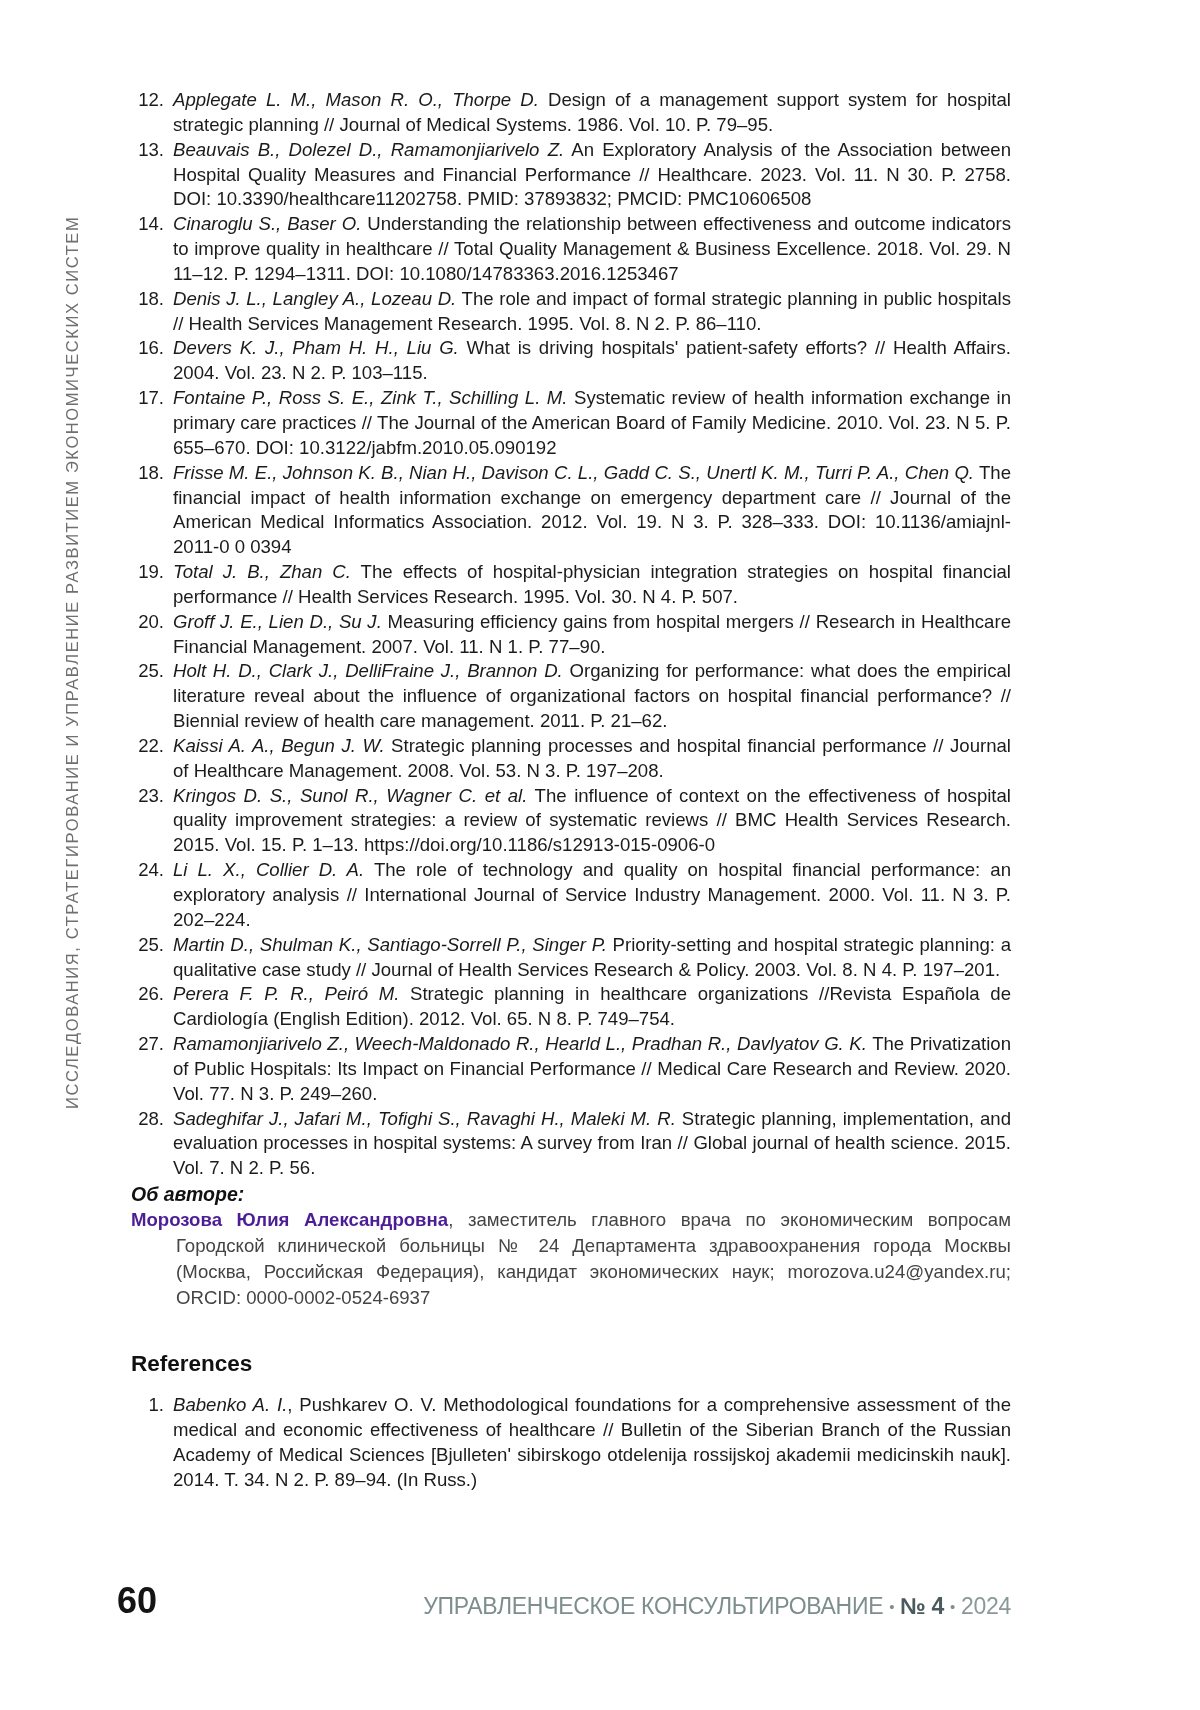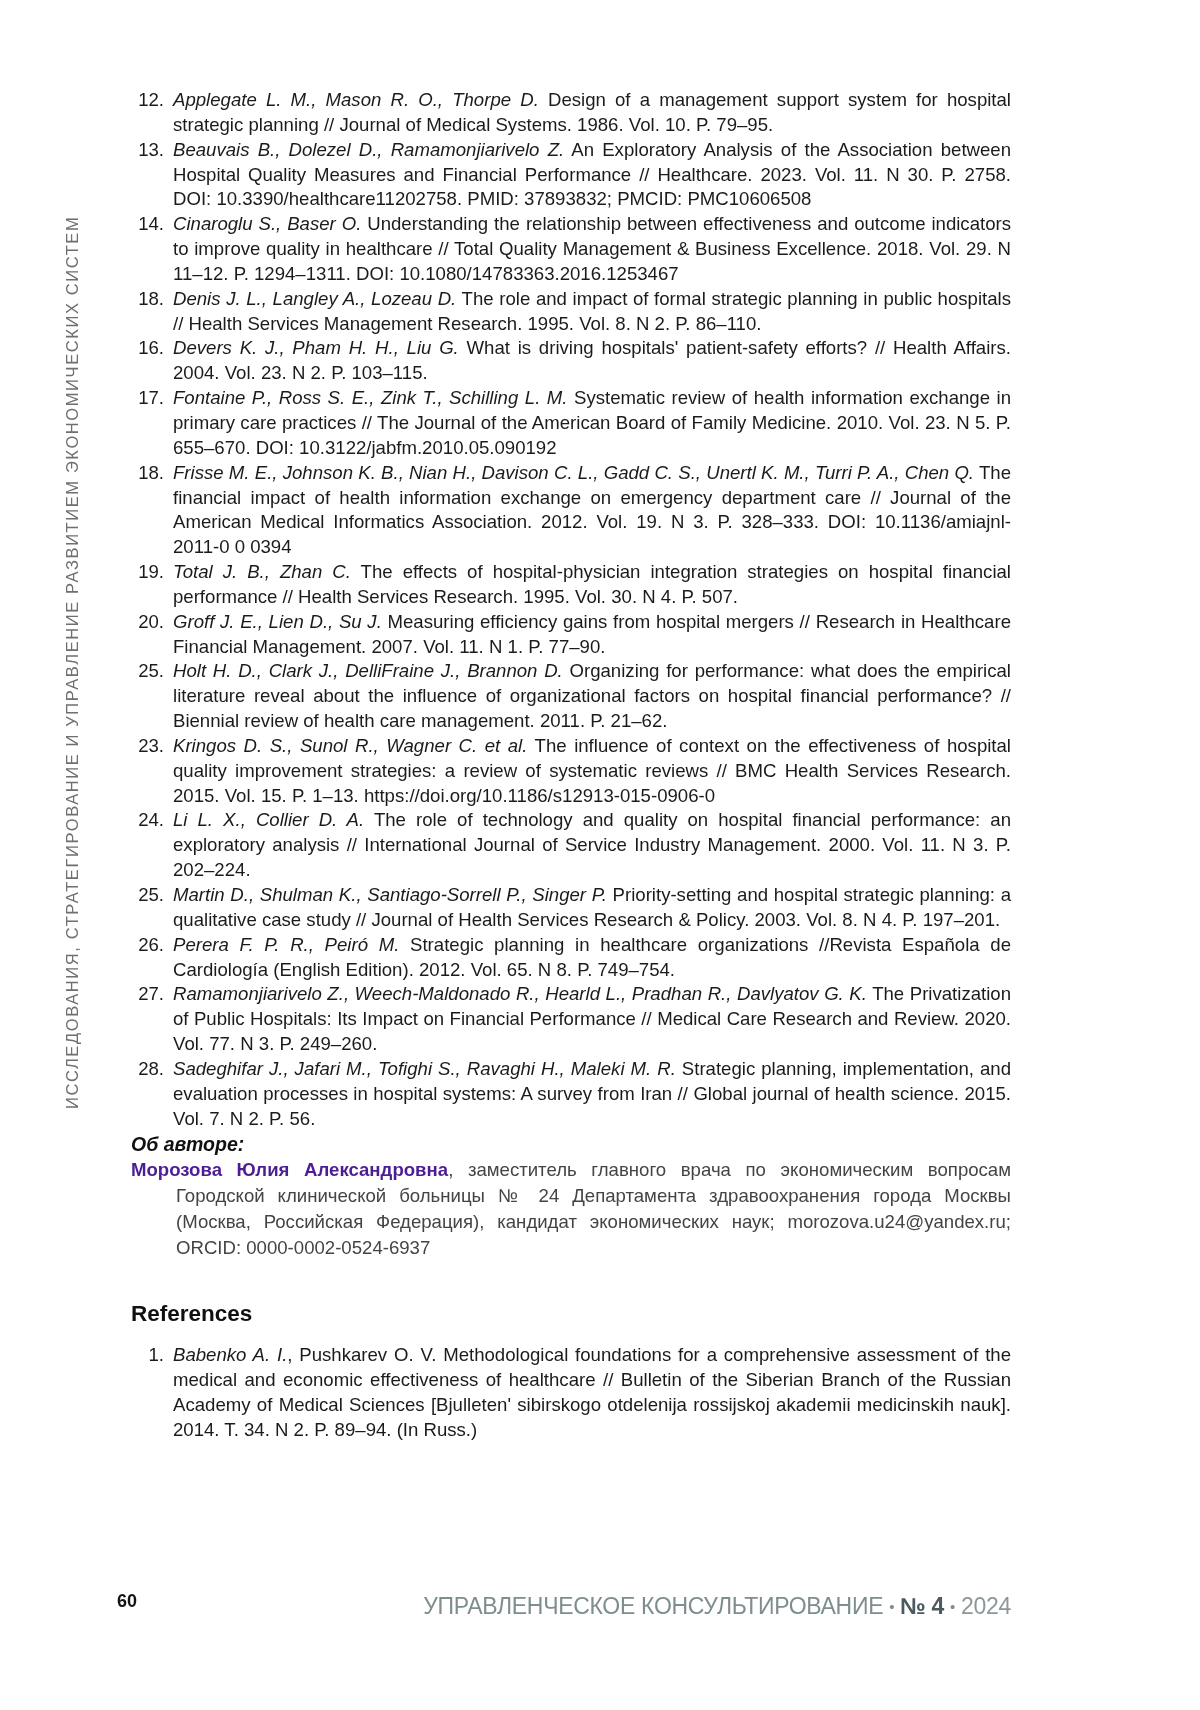--- a/index.html
+++ b/index.html
@@ -73,21 +73,21 @@
     color:#111111;
   }
   .footer{
     position:absolute;
     left:0;top:1584px;
     width:1200px;height:40px;
   }
   .page-num{
     position:absolute;
     left:117px;top:0;
-    font-size:18px;
+    font-size:36px;
     font-weight:bold;
     color:#141414;
     line-height:34px;
   }
   .journal-line{
     position:absolute;
     left:131px;top:8px;
     width:880px;
     text-align:right;
     font-size:23px;
@@ -121,20 +121,21 @@
         <div class="ref-item"><span class="ref-num">12.</span><span class="ref-authors">Applegate L. M., Mason R. O., Thorpe D.</span><span> Design of a management support system for hospital strategic planning // Journal of Medical Systems. 1986. Vol. 10. P. 79–95.</span></div>
         <div class="ref-item"><span class="ref-num">13.</span><span class="ref-authors">Beauvais B., Dolezel D., Ramamonjiarivelo Z.</span><span> An Exploratory Analysis of the Association between Hospital Quality Measures and Financial Performance // Healthcare. 2023. Vol. 11. N 30. P. 2758. DOI: 10.3390/healthcare11202758. PMID: 37893832; PMCID: PMC10606508</span></div>
         <div class="ref-item"><span class="ref-num">14.</span><span class="ref-authors">Cinaroglu S., Baser O.</span><span> Understanding the relationship between effectiveness and outcome indicators to improve quality in healthcare // Total Quality Management &amp; Business Excellence. 2018. Vol. 29. N 11–12. P. 1294–1311. DOI: 10.1080/14783363.2016.1253467</span></div>
         <div class="ref-item"><span class="ref-num">18.</span><span class="ref-authors">Denis J. L., Langley A., Lozeau D.</span><span> The role and impact of formal strategic planning in public hospitals // Health Services Management Research. 1995. Vol. 8. N 2. P. 86–110.</span></div>
         <div class="ref-item"><span class="ref-num">16.</span><span class="ref-authors">Devers K. J., Pham H. H., Liu G.</span><span> What is driving hospitals' patient-safety efforts? // Health Affairs. 2004. Vol. 23. N 2. P. 103–115.</span></div>
         <div class="ref-item"><span class="ref-num">17.</span><span class="ref-authors">Fontaine P., Ross S. E., Zink T., Schilling L. M.</span><span> Systematic review of health information exchange in primary care practices // The Journal of the American Board of Family Medicine. 2010. Vol. 23. N 5. P. 655–670. DOI: 10.3122/jabfm.2010.05.090192</span></div>
         <div class="ref-item"><span class="ref-num">18.</span><span class="ref-authors">Frisse M. E., Johnson K. B., Nian H., Davison C. L., Gadd C. S., Unertl K. M., Turri P. A., Chen Q.</span><span> The financial impact of health information exchange on emergency department care // Journal of the American Medical Informatics Association. 2012. Vol. 19. N 3. P. 328–333. DOI: 10.1136/amiajnl-2011-0 0 0394</span></div>
         <div class="ref-item"><span class="ref-num">19.</span><span class="ref-authors">Total J. B., Zhan C.</span><span> The effects of hospital-physician integration strategies on hospital financial performance // Health Services Research. 1995. Vol. 30. N 4. P. 507.</span></div>
         <div class="ref-item"><span class="ref-num">20.</span><span class="ref-authors">Groff J. E., Lien D., Su J.</span><span> Measuring efficiency gains from hospital mergers // Research in Healthcare Financial Management. 2007. Vol. 11. N 1. P. 77–90.</span></div>
         <div class="ref-item"><span class="ref-num">25.</span><span class="ref-authors">Holt H. D., Clark J., DelliFraine J., Brannon D.</span><span> Organizing for performance: what does the empirical literature reveal about the influence of organizational factors on hospital financial performance? // Biennial review of health care management. 2011. P. 21–62.</span></div>
+        <div class="ref-item"><span class="ref-num">22.</span><span class="ref-authors">Kaissi A. A., Begun J. W.</span><span> Strategic planning processes and hospital financial performance // Journal of Healthcare Management. 2008. Vol. 53. N 3. P. 197–208.</span></div>
         <div class="ref-item"><span class="ref-num">23.</span><span class="ref-authors">Kringos D. S., Sunol R., Wagner C. et al.</span><span> The influence of context on the effectiveness of hospital quality improvement strategies: a review of systematic reviews // BMC Health Services Research. 2015. Vol. 15. P. 1–13. https://doi.org/10.1186/s12913-015-0906-0</span></div>
         <div class="ref-item"><span class="ref-num">24.</span><span class="ref-authors">Li L. X., Collier D. A.</span><span> The role of technology and quality on hospital financial performance: an exploratory analysis // International Journal of Service Industry Management. 2000. Vol. 11. N 3. P. 202–224.</span></div>
         <div class="ref-item"><span class="ref-num">25.</span><span class="ref-authors">Martin D., Shulman K., Santiago-Sorrell P., Singer P.</span><span> Priority-setting and hospital strategic planning: a qualitative case study // Journal of Health Services Research &amp; Policy. 2003. Vol. 8. N 4. P. 197–201.</span></div>
         <div class="ref-item"><span class="ref-num">26.</span><span class="ref-authors">Perera F. P. R., Peiró M.</span><span> Strategic planning in healthcare organizations //Revista Española de Cardiología (English Edition). 2012. Vol. 65. N 8. P. 749–754.</span></div>
         <div class="ref-item"><span class="ref-num">27.</span><span class="ref-authors">Ramamonjiarivelo Z., Weech-Maldonado R., Hearld L., Pradhan R., Davlyatov G. K.</span><span> The Privatization of Public Hospitals: Its Impact on Financial Performance // Medical Care Research and Review. 2020. Vol. 77. N 3. P. 249–260.</span></div>
         <div class="ref-item"><span class="ref-num">28.</span><span class="ref-authors">Sadeghifar J., Jafari M., Tofighi S., Ravaghi H., Maleki M. R.</span><span> Strategic planning, implementation, and evaluation processes in hospital systems: A survey from Iran // Global journal of health science. 2015. Vol. 7. N 2. P. 56.</span></div>
       </div>
 
     <div class="about">
       <div class="about-heading">Об авторе:</div>

